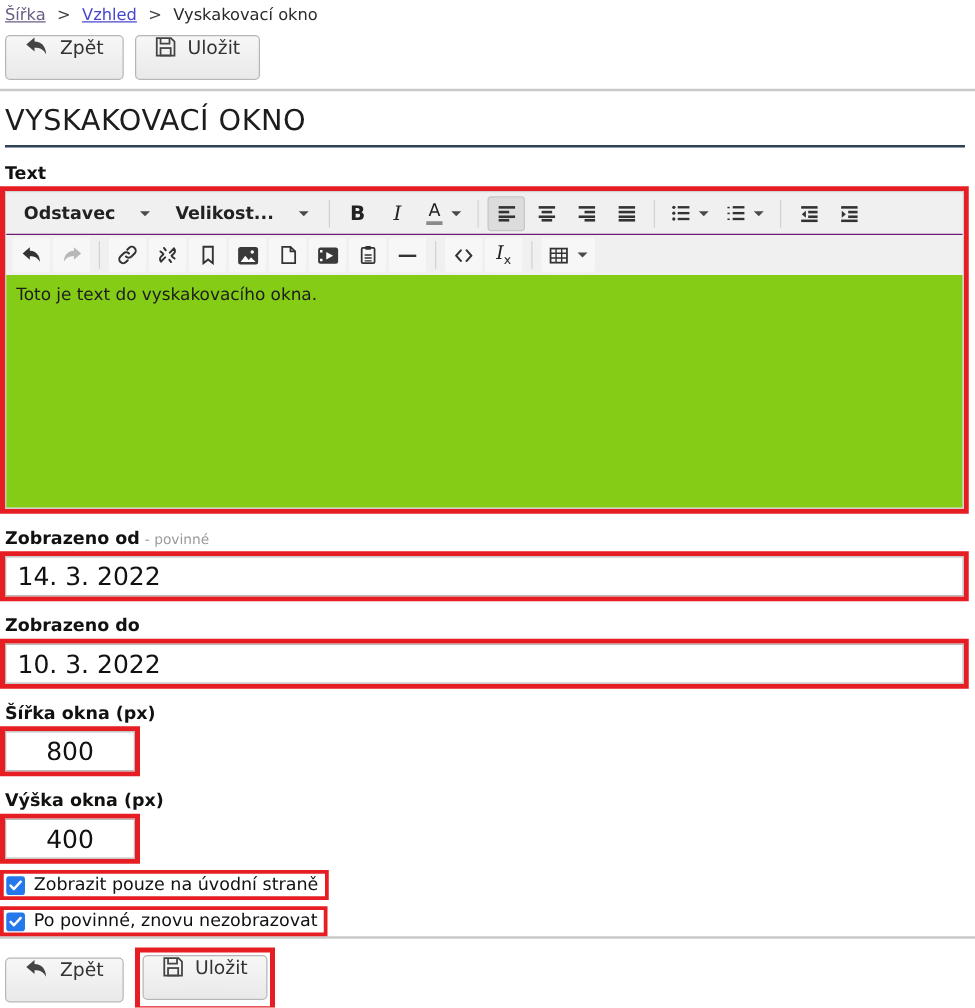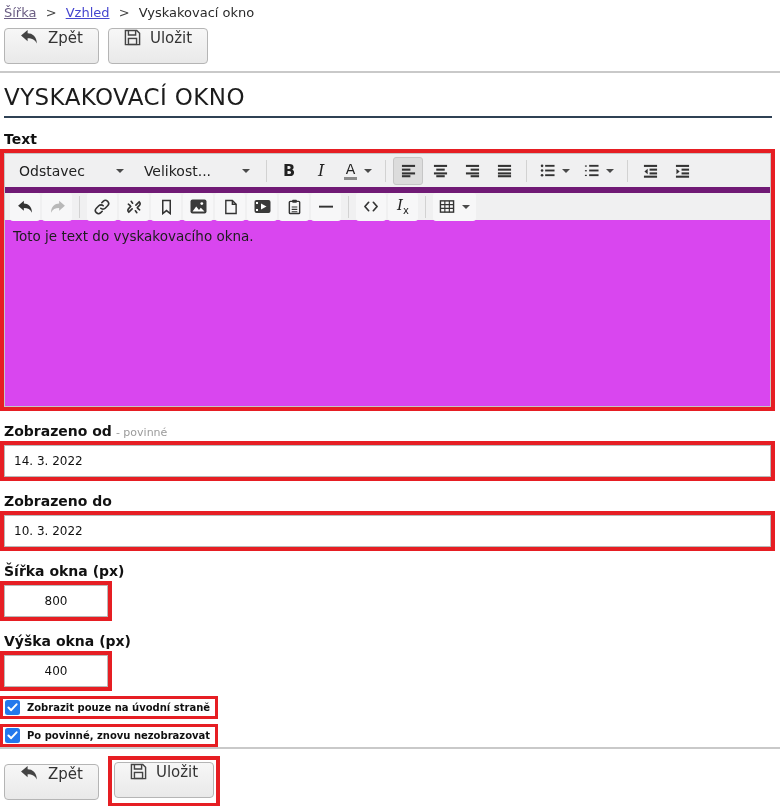--- a/index.html
+++ b/index.html
@@ -41,61 +41,61 @@
   .f-label{font-weight:bold;font-size:14px;margin:12px 0 2px 4px;color:#111;}
   .f-label .req{font-weight:normal;font-size:11px;color:#9a9a9a;margin-left:4px;}
   .f-label.first{margin-top:13px;}
 
   
   .redbox{border:4px solid var(--red);margin-right:5px;}
 
   
   .editor-inner{border:1px solid #c5c5c5;background:#fff;}
   .tb-row{display:flex;align-items:center;height:33px;background:var(--toolbar-bg);padding:0 4px;}
-  .tb-row.second{border-top:6px solid #701a75;}
+  .tb-row.second{border-top:1px solid #701a75;}
   .tb-sep{width:1px;height:22px;background:#d2d2d2;margin:0 6px;flex:0 0 auto;}
   .tb-btn{
     display:inline-flex;align-items:center;justify-content:center;gap:7px;
     min-width:30px;height:28px;padding:0 5px;margin:0 1px;border:1px solid transparent;
     border-radius:3px;background:transparent;cursor:pointer;color:#222;font-family:inherit;
   }
   .tb-row.second .tb-btn{background:#f7f7f8;}
   .tb-btn.active{background:#dcdcdc;border-color:#c6c6c6;}
   .tb-btn.disabled{cursor:default;}
-  .tb-select{font-size:14px;color:#222;gap:31px;padding:0 8px;}
+  .tb-select{font-size:14px;color:#222;gap:20px;padding:0 8px;font-weight:bold;}
   .caret{width:0;height:0;border-left:4px solid transparent;border-right:4px solid transparent;border-top:4.5px solid #4a4a4a;}
   .glyph-b{font-weight:bold;font-size:16px;}
   .glyph-i{font-style:italic;font-family:"DejaVu Serif",serif;font-size:16px;}
   .fc{display:inline-flex;flex-direction:column;align-items:center;line-height:1;}
   .fc .fc-a{font-size:14px;font-weight:500;}
   .fc .fc-bar{width:13px;height:2.5px;background:#8a8a8a;margin-top:1.5px;}
   .tx{font-family:"DejaVu Serif",serif;font-style:italic;font-size:15px;line-height:1;}
   .tx sub{font-style:normal;font-size:10px;font-family:"DejaVu Sans",sans-serif;}
-  .editor-content{height:186px;background:#d946ef;padding:8px;font-size:13.5px;color:#1d1d1d;cursor:text;}
+  .editor-content{height:186px;background:#84cc16;padding:8px;font-size:13.5px;color:#1d1d1d;cursor:text;}
 
   
   .text-input{
     display:block;width:100%;height:32px;border:1px solid #b9b9b9;background:#fff;
-    padding:12px 9px;font-size:12px;color:#111;font-family:inherit;
+    padding:12px 9px;font-size:20px;color:#111;font-family:inherit;
   }
   .numbox{width:112px;}
   .num-input{text-align:center;}
 
   
   .checkrow{
     display:inline-flex;align-items:center;gap:7px;border:3px solid var(--red);
     padding:1px 5px 1px 2px;margin:5px 0 0 0;
   }
   .checkwrap{display:block;}
   .cbox{
     width:15px;height:15px;border-radius:2.5px;background:#b9b9b9;flex:0 0 auto;cursor:pointer;
     display:inline-flex;align-items:center;justify-content:center;
   }
   .cbox.on{background:#2478ec;}
-  .cb-label{font-weight:bold;font-size:10px;color:#101010;}
+  .cb-label{font-weight:normal;font-size:14px;color:#101010;}
 
   .footer-rule{margin-top:12px;}
   .footer{display:flex;align-items:center;gap:9px;padding:7px 4px 0 4px;}
   .save-outline{border:4px solid var(--red);padding:2px;display:inline-block;}
 
   svg{display:block;}
 </style>
 </head>
 <body>
 

